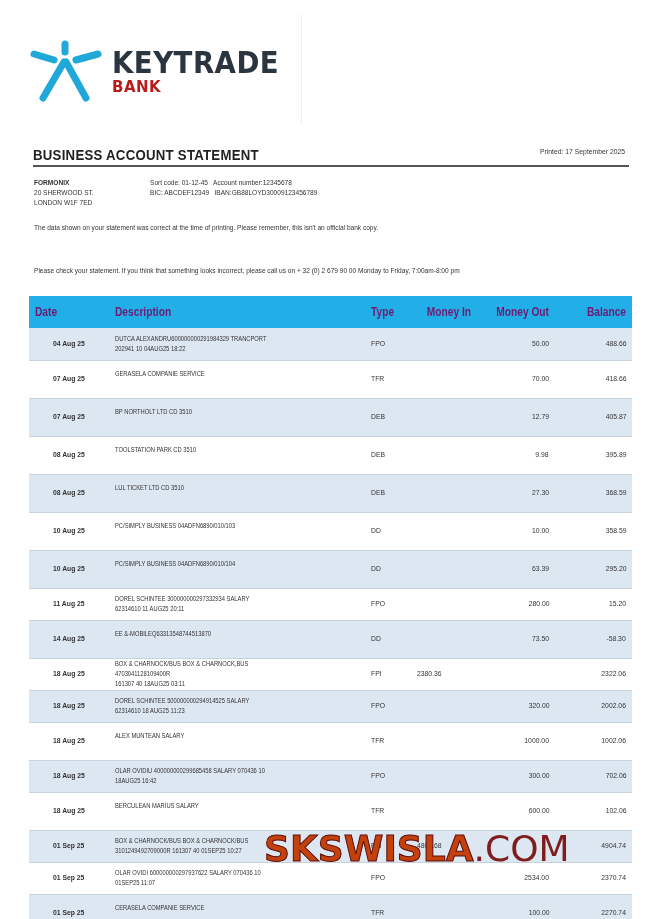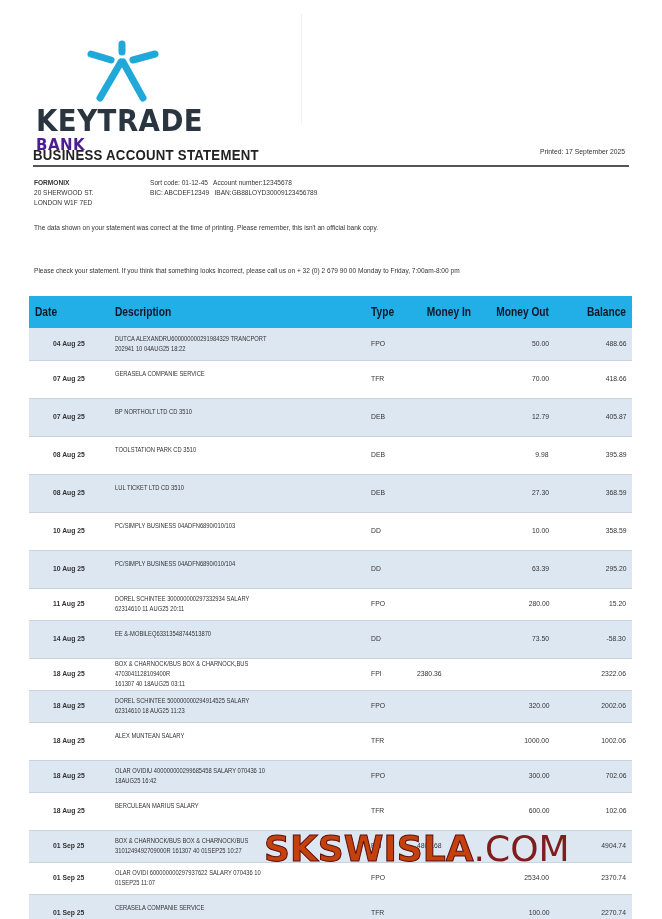--- a/index.html
+++ b/index.html
@@ -1,40 +1,40 @@
 <!DOCTYPE html>
 <html><head>
 <meta charset="utf-8">
 <style>
   * { box-sizing: border-box; margin: 0; padding: 0; }
   html, body { width: 662px; height: 919px; background: #ffffff; overflow: hidden; }
   body { font-family: "Liberation Sans", "DejaVu Sans", sans-serif; color: #222; position: relative; }
 
-  .logo { position: absolute; left: 28px; top: 38px; display: flex; align-items: center; flex-direction: column; }
+  .logo { position: absolute; left: 28px; top: 38px; display: flex; align-items: center; }
   .logo svg { display: block; }
   .logo-text { margin-left: 8px; }
   .logo-main { font-family: "DejaVu Sans", sans-serif; font-size: 30px; font-weight: bold; color: #2a3540; letter-spacing: 0.5px; line-height: 30px; transform: scaleX(0.92); transform-origin: left; }
-  .logo-sub { font-family: "DejaVu Sans", sans-serif; font-size: 15px; font-weight: bold; color: #4c1d95; line-height: 18px; letter-spacing: 0.5px; }
+  .logo-sub { font-family: "DejaVu Sans", sans-serif; font-size: 15px; font-weight: bold; color: #b91c1c; line-height: 18px; letter-spacing: 0.5px; }
   .logo-divider { position: absolute; left: 301px; top: 14px; width: 1px; height: 110px; background: #f0f0f0; }
 
   .title-row { position: absolute; left: 33px; top: 145px; width: 596px; height: 22px; border-bottom: 2px solid #555; }
   .doc-title { font-size: 15px; font-weight: bold; color: #222; transform: scaleX(0.88); transform-origin: left; display: inline-block; letter-spacing: 0.3px; line-height: 20px; }
   .printed { position: absolute; right: 4px; top: 2px; font-size: 8px; color: #333; transform: scaleX(0.85); transform-origin: right; }
 
   .small { font-size: 8px; color: #333; transform: scaleX(0.82); transform-origin: left; white-space: nowrap; line-height: 10px; }
   .addr { position: absolute; left: 34px; top: 178px; }
   .addr .name { font-weight: bold; }
   .acct { position: absolute; left: 150px; top: 178px; }
 
   .notice1 { position: absolute; left: 34px; top: 223px; }
   .notice2 { position: absolute; left: 34px; top: 266px; }
 
   table { position: absolute; left: 29px; top: 296px; width: 603px; border-collapse: collapse; table-layout: fixed; }
   thead tr { background: #22aee6; height: 32px; }
-  th { color: #0f172a; font-size: 12px; font-weight: bold; text-align: left; padding: 0 6px; }
+  th { color: #701a75; font-size: 12px; font-weight: bold; text-align: left; padding: 0 6px; }
   th span { display: inline-block; transform: scaleX(0.85); transform-origin: left; }
   th.r { text-align: right; }
   th.r span { transform-origin: right; }
   td { font-size: 8px; color: #333; padding: 0 6px; vertical-align: middle; border-bottom: 1px solid #c9d3de; }
   td span { display: inline-block; transform: scaleX(0.85); transform-origin: left; line-height: 10px; }
   td.r { text-align: right; }
   td.r span { transform-origin: right; }
   td.c span { transform-origin: left; }
   td.date { font-weight: bold; padding-left: 24px; }
   tbody tr.alt { background: #dde7f2; }

